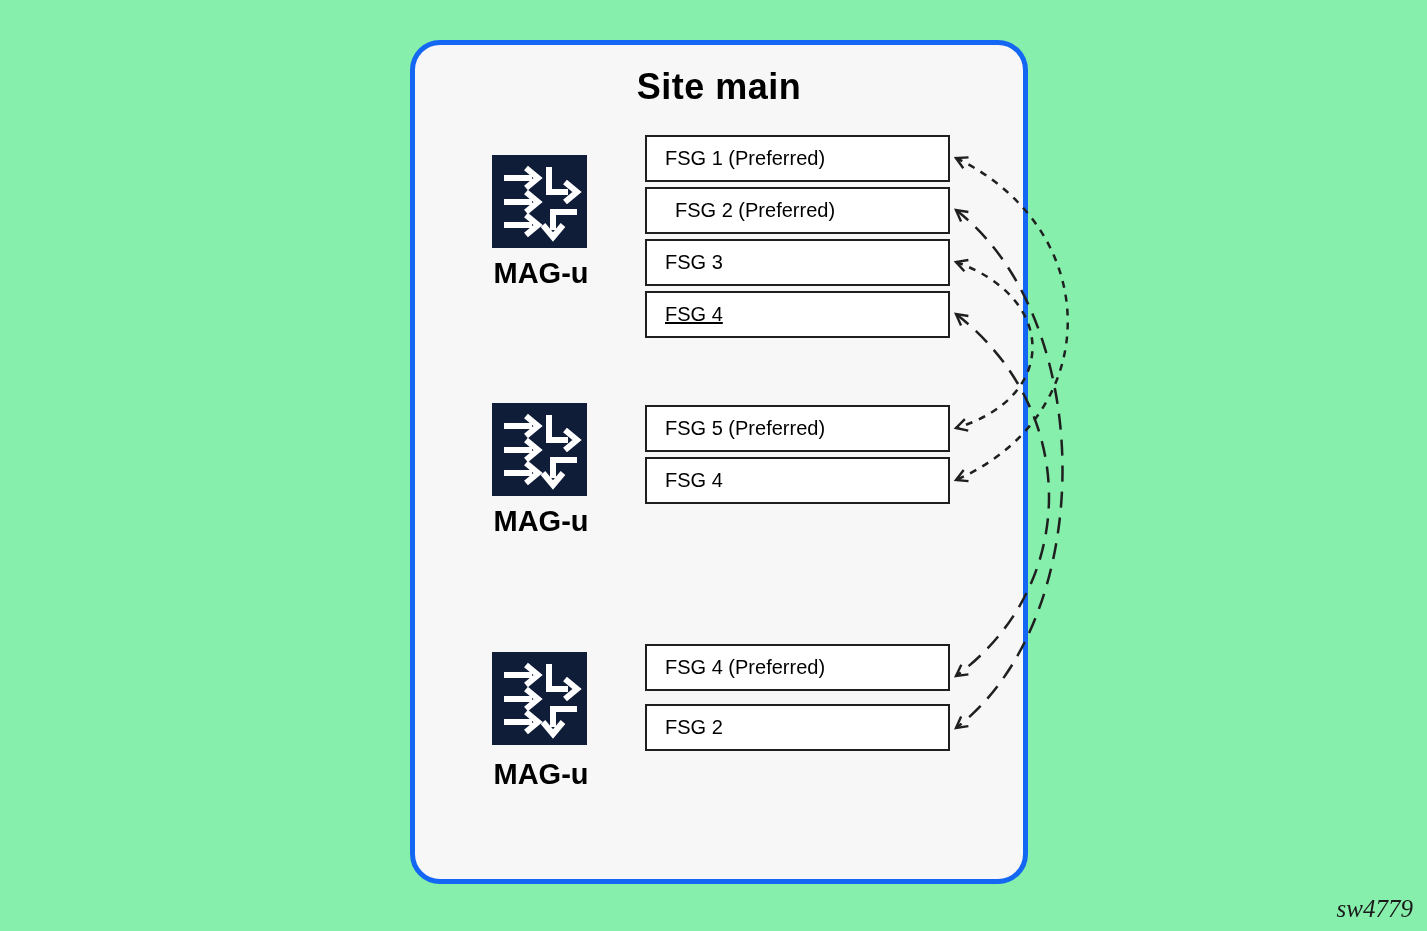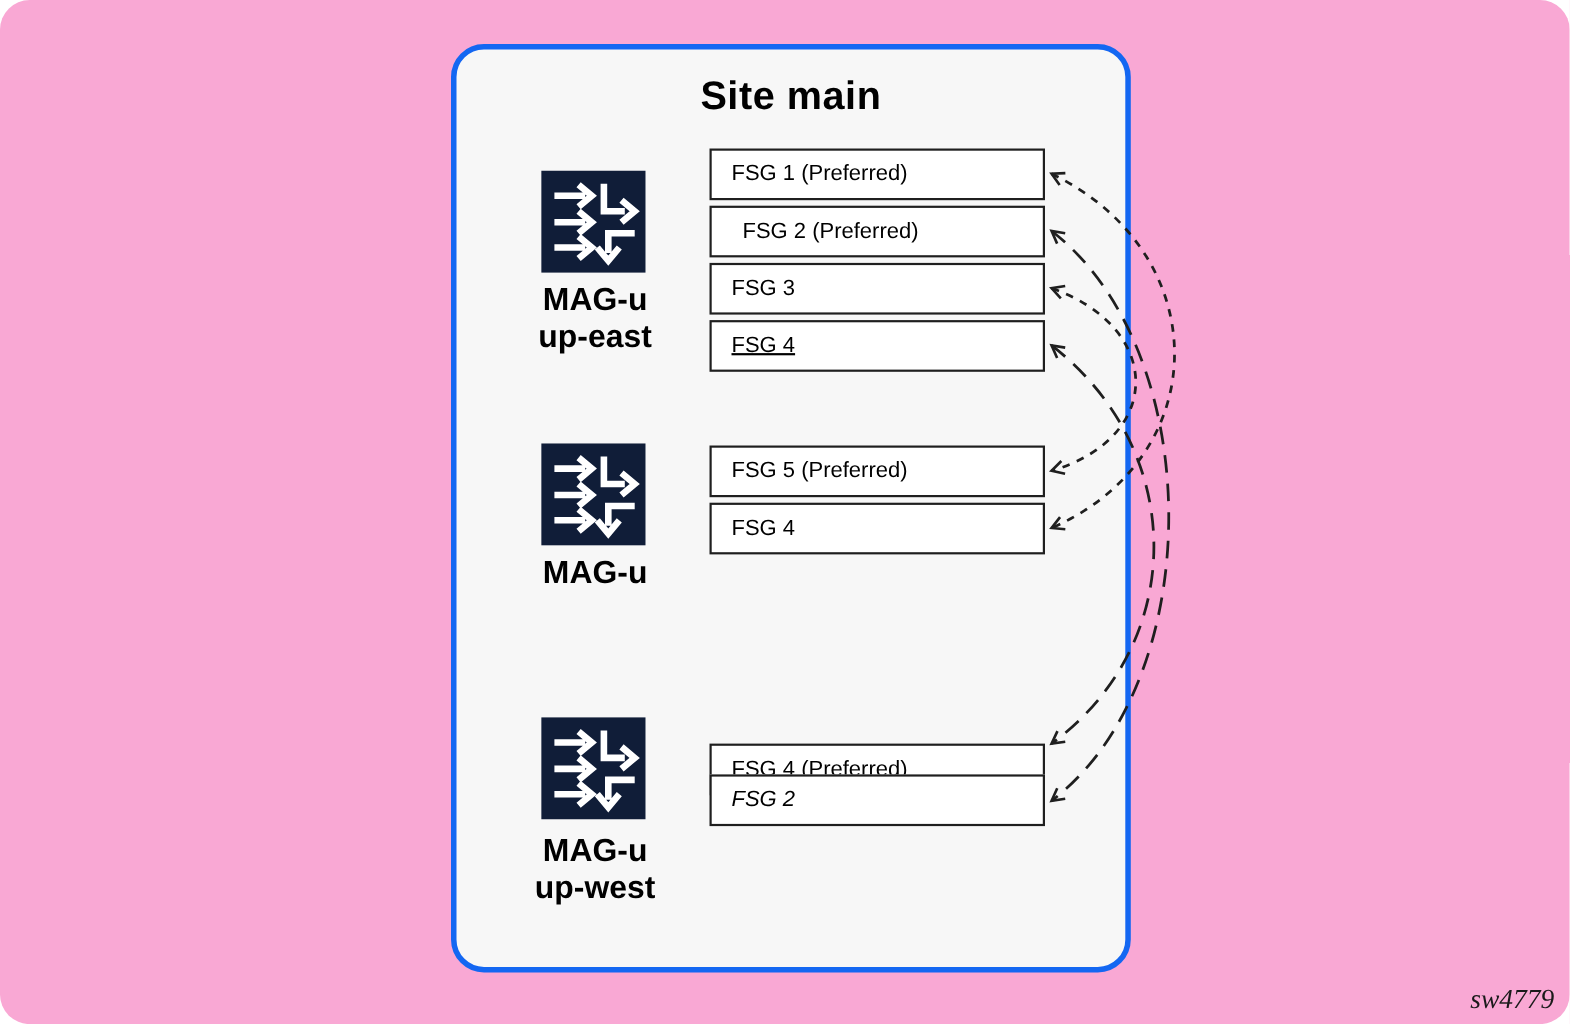--- a/index.html
+++ b/index.html
@@ -6,22 +6,21 @@
     margin: 0;
     padding: 0;
     background: #ffffff;
     font-family: "Liberation Sans", sans-serif;
   }
   .canvas {
     position: relative;
     width: 1427px;
     height: 931px;
     overflow: hidden;
-    background: #f9a8d4;
-    border-radius: 27px;
+    background: #86efac;
   }
   
   .site-box {
     position: absolute;
     left: 410px;
     top: 40px;
     width: 618px;
     height: 844px;
     box-sizing: border-box;
     border: 5px solid var(--c-border, #1467f2);
@@ -133,21 +132,20 @@
       <rect x="0" y="0" width="95" height="93" fill="var(--c-node, #101d38)"></rect>
       <path class="icon-glyph" d="M12,23 H40 M34,13 L46,23 L34,33"></path>
       <path class="icon-glyph" d="M12,47 H40 M34,37 L46,47 L34,57"></path>
       <path class="icon-glyph" d="M12,70 H40 M34,60 L46,70 L34,80"></path>
       <path class="icon-glyph" d="M57,12 V37 H76 M73,27 L85,37 L73,47"></path>
       <path class="icon-glyph" d="M85,57 H61 V75 M51,70 L61,82 L71,70"></path>
     </svg>
   </div>
   <div class="node-label" style="top:257px;">
     <div>MAG-u</div>
-    <div>up-east</div>
   </div>
   <div class="fsg-box" style="top:135px;">
       <span>FSG 1 (Preferred)</span>
     </div>
   <div class="fsg-box" style="top:187px;padding-left:28px;">
       <span>FSG 2 (Preferred)</span>
     </div>
   <div class="fsg-box" style="top:239px;">
       <span>FSG 3</span>
     </div>
@@ -180,26 +178,25 @@
       <rect x="0" y="0" width="95" height="93" fill="var(--c-node, #101d38)"></rect>
       <path class="icon-glyph" d="M12,23 H40 M34,13 L46,23 L34,33"></path>
       <path class="icon-glyph" d="M12,47 H40 M34,37 L46,47 L34,57"></path>
       <path class="icon-glyph" d="M12,70 H40 M34,60 L46,70 L34,80"></path>
       <path class="icon-glyph" d="M57,12 V37 H76 M73,27 L85,37 L73,47"></path>
       <path class="icon-glyph" d="M85,57 H61 V75 M51,70 L61,82 L71,70"></path>
     </svg>
   </div>
   <div class="node-label" style="top:758px;">
     <div>MAG-u</div>
-    <div>up-west</div>
-  </div>
-  <div class="fsg-box" style="top:676px;">
+  </div>
+  <div class="fsg-box" style="top:644px;">
       <span>FSG 4 (Preferred)</span>
     </div>
-  <div class="fsg-box" style="top:704px;font-style:italic;">
+  <div class="fsg-box" style="top:704px;">
       <span>FSG 2</span>
     </div>
 
   <svg class="arrows-svg" xmlns="http://www.w3.org/2000/svg">
     <defs>
       <marker id="arrow-end" markerUnits="userSpaceOnUse" markerWidth="20" markerHeight="18" refX="14" refY="8" orient="auto">
         <path class="marker-head" d="M3,2 L14,8 L3,14"></path>
       </marker>
       <marker id="arrow-start" markerUnits="userSpaceOnUse" markerWidth="20" markerHeight="18" refX="14" refY="8" orient="auto-start-reverse">
         <path class="marker-head" d="M3,2 L14,8 L3,14"></path>

